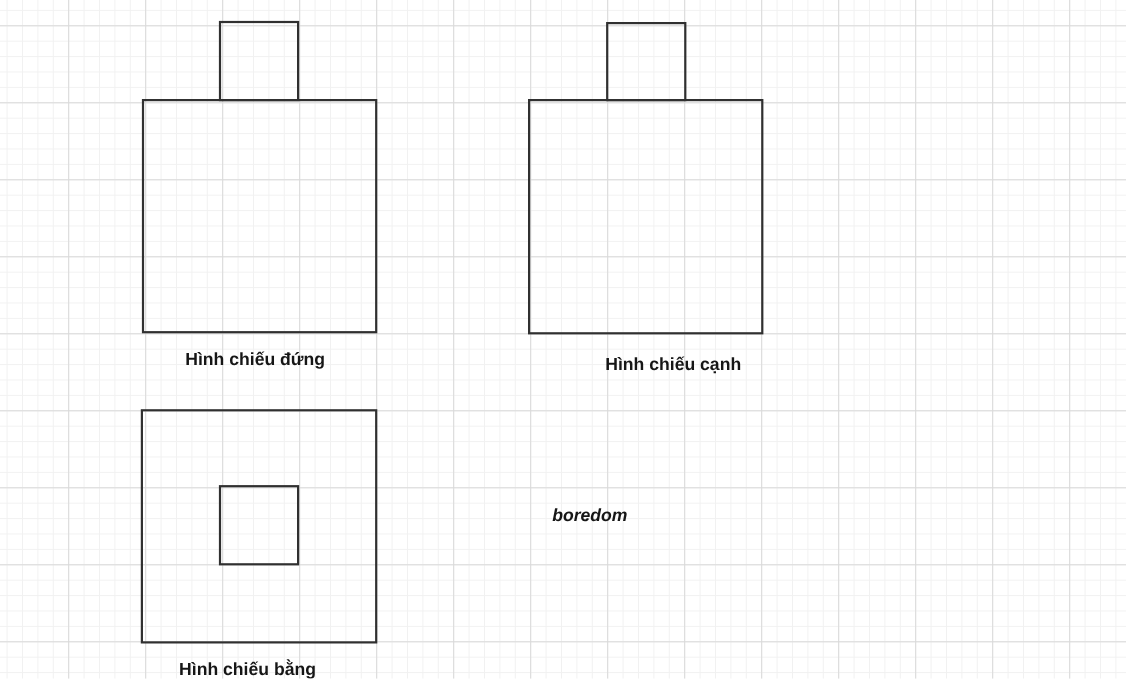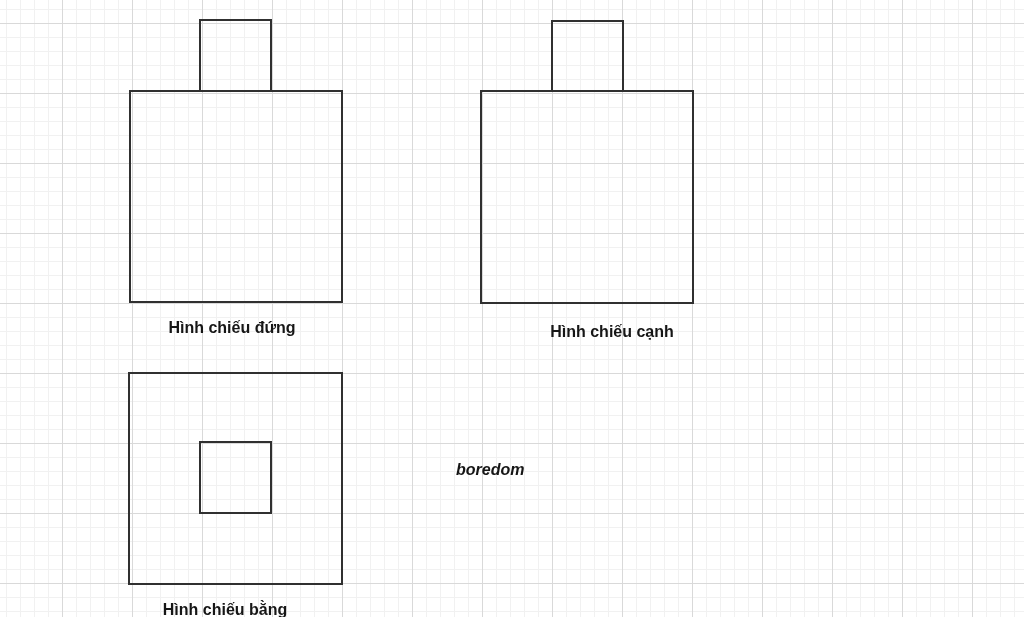--- a/index.html
+++ b/index.html
@@ -54,20 +54,21 @@
   #annotation-text {
     position: absolute;
     left: 456px;
     top: 460px;
     font-size: 16px;
     font-weight: bold;
     font-style: italic;
     color: #161616;
     line-height: 19px;
     white-space: nowrap;
+    padding-left: 46px;
   }
 </style>
 </head>
 <body>
 
 <div id="canvas">
 
   <div class="rect" id="front-tab"></div>
   <div class="rect" id="front-body"></div>
   <div class="shape-label" id="front-label">Hình chiếu đứng</div>

